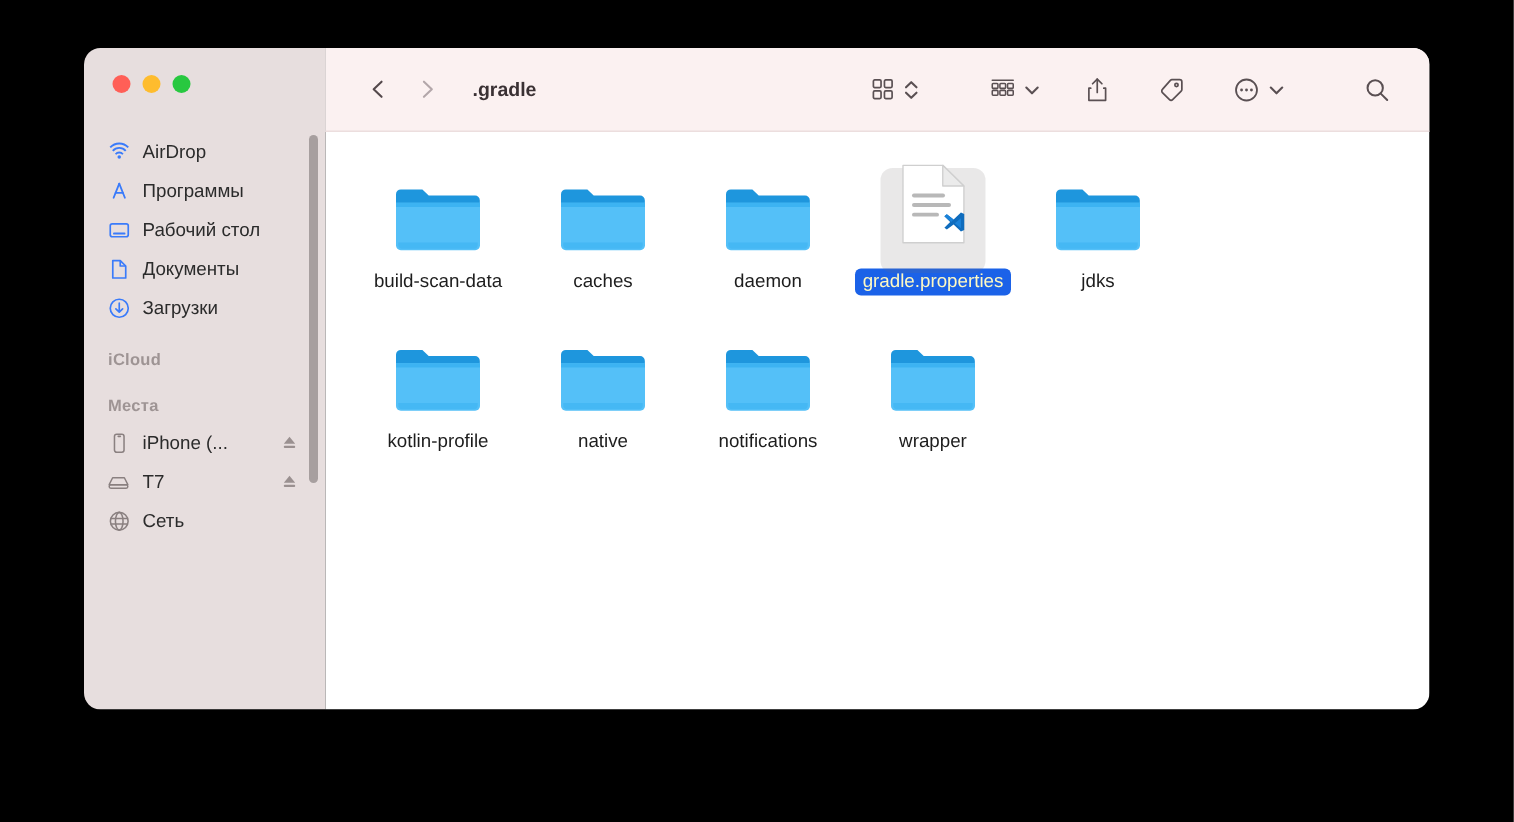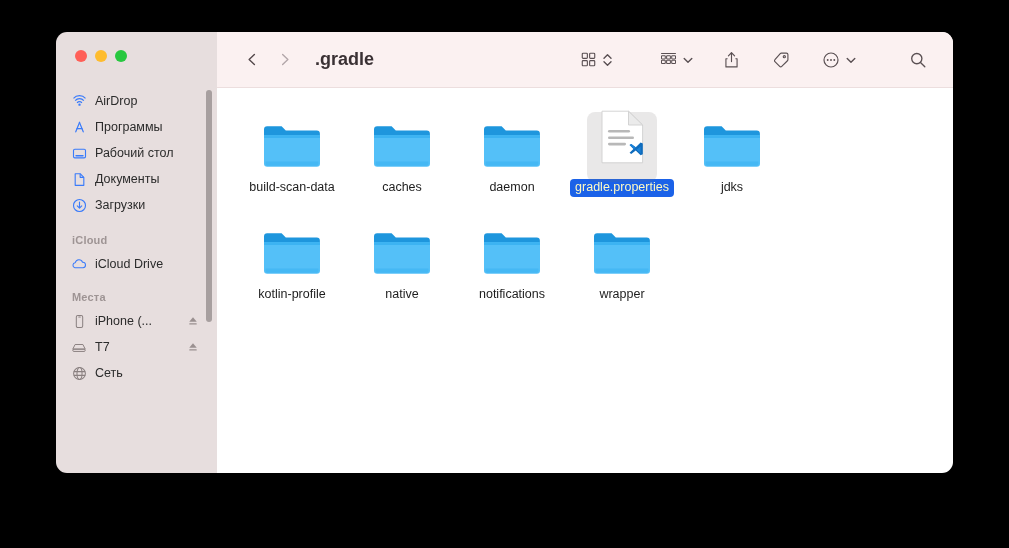--- a/index.html
+++ b/index.html
@@ -120,21 +120,21 @@
   }
 
   .nav-btn {
     width: 22px; height: 26px;
     display: flex; align-items: center; justify-content: center;
     color: #54494c;
   }
   .nav-btn.forward { color: #b3a7aa; margin-left: 10px; }
 
   #path-title {
-    font-size: 18px;
+    font-size: 13px;
     font-weight: bold;
     color: #3a3134;
     margin-left: 20px;
     white-space: nowrap;
   }
 
   #tb-right {
     margin-left: auto;
     display: flex;
     align-items: center;
@@ -269,28 +269,20 @@
               <path d="M8 4.4v6.2M5.6 8.4 8 10.8l2.4-2.4" stroke-linecap="round" stroke-linejoin="round"></path>
             </svg>
           </span>
           <span class="sb-label">Загрузки</span>
         </div>
       </div>
 
       <div class="sb-group">
         <div class="sb-group-title">iCloud</div>
 
-        <div class="sb-item">
-          <span class="sb-icon">
-            <svg width="16" height="16" viewBox="0 0 18 16" fill="none" stroke="currentColor" stroke-width="1.2" stroke-linejoin="round">
-              <path d="M4.4 12.2A2.9 2.9 0 0 1 4.8 6.5 4.3 4.3 0 0 1 13 6.1a2.95 2.95 0 0 1 .5 6.1z"></path>
-            </svg>
-          </span>
-          <span class="sb-label">iCloud Drive</span>
-        </div>
       </div>
 
       <div class="sb-group">
         <div class="sb-group-title">Места</div>
 
         <div class="sb-item">
           <span class="sb-icon gray">
             <svg width="15" height="15" viewBox="0 0 16 16" fill="none" stroke="currentColor" stroke-width="1.1">
               <rect x="4.6" y="1.6" width="6.8" height="12.8" rx="1.6"></rect>
               <path d="M7.2 3.1h1.6" stroke-linecap="round"></path>

